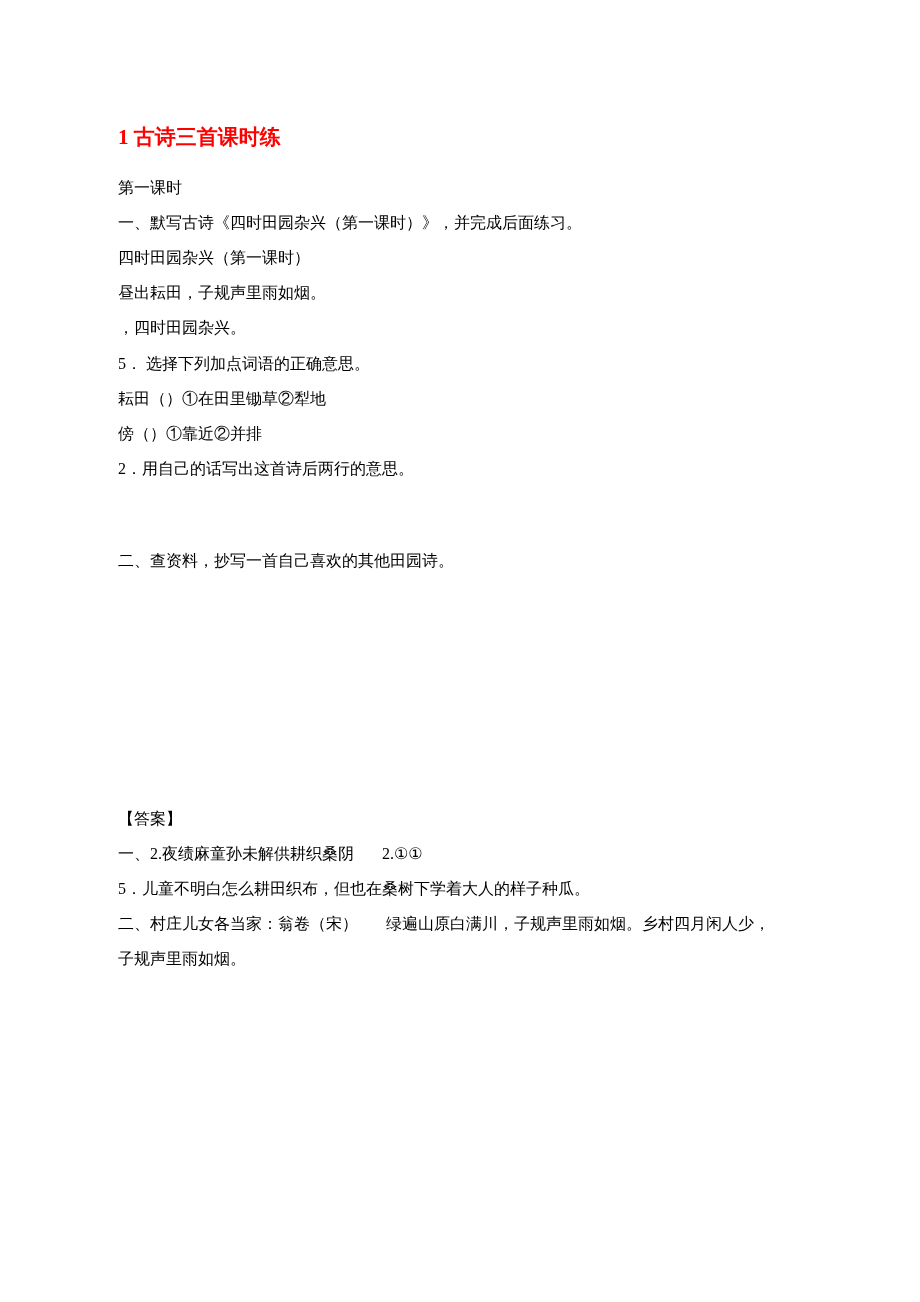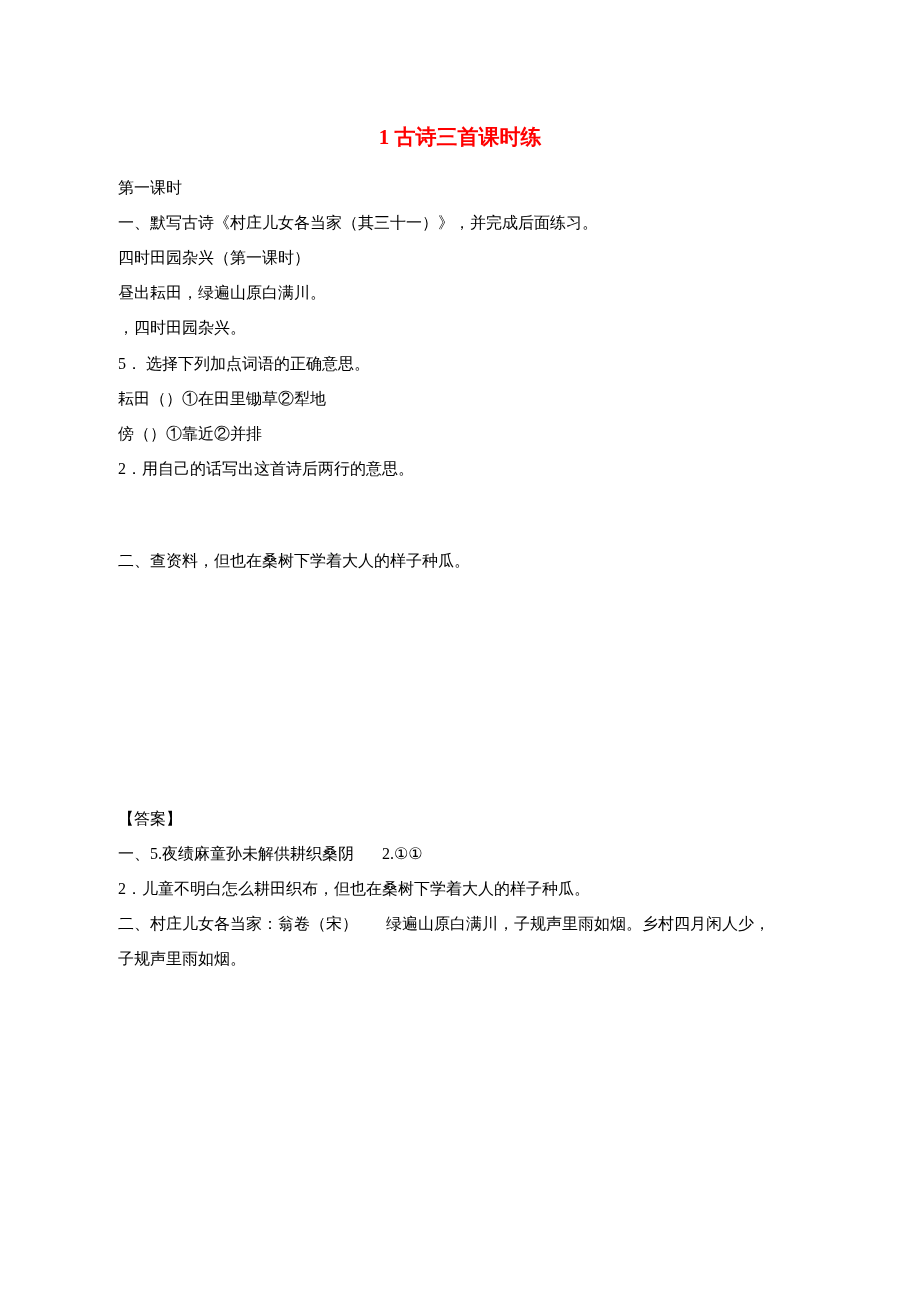--- a/index.html
+++ b/index.html
@@ -13,21 +13,20 @@
       margin: 0 auto;
       font-family: "SimSun", "宋体", serif;
       font-size: 16px;
       line-height: 1.7;
       color: #000;
       padding: 120px 118px 0 118px;
     }
     .title {
       color: #ff0000;
       font-weight: bold;
-      text-align: center;
       font-size: 21px;
       margin-bottom: 18px;
     }
     .content-line {
       margin-bottom: 2px;
       margin-top: 8px;
     }
     .gap1 {
       height: 55px;
     }
@@ -39,36 +38,36 @@
       width: 28px;
     }
   </style>
 </head>
 <body>
 
 <div class="title">1 古诗三首课时练</div>
 
 <div class="content-line">第一课时</div>
 
-<div class="content-line">一、默写古诗《村庄儿女各当家（其三十一）》，并完成后面练习。</div>
+<div class="content-line">一、默写古诗《四时田园杂兴（第一课时）》，并完成后面练习。</div>
 <div class="content-line">四时田园杂兴（第一课时）</div>
-<div class="content-line">昼出耘田，绿遍山原白满川。</div>
+<div class="content-line">昼出耘田，子规声里雨如烟。</div>
 <div class="content-line">，四时田园杂兴。</div>
 <div class="content-line">5．  选择下列加点词语的正确意思。</div>
 <div class="content-line">耘田（）①在田里锄草②犁地</div>
 <div class="content-line">傍（）①靠近②并排</div>
 <div class="content-line">2．用自己的话写出这首诗后两行的意思。</div>
 
 <div class="gap1"></div>
 
-<div class="content-line">二、查资料，但也在桑树下学着大人的样子种瓜。</div>
+<div class="content-line">二、查资料，抄写一首自己喜欢的其他田园诗。</div>
 
 <div class="gap2"></div>
 
 <div class="content-line">【答案】</div>
 <div class="content-line">
-  <span>一、5.夜绩麻童孙未解供耕织桑阴</span><span class="answer-space"></span><span>2.①①</span>
+  <span>一、2.夜绩麻童孙未解供耕织桑阴</span><span class="answer-space"></span><span>2.①①</span>
 </div>
-<div class="content-line">2．儿童不明白怎么耕田织布，但也在桑树下学着大人的样子种瓜。</div>
+<div class="content-line">5．儿童不明白怎么耕田织布，但也在桑树下学着大人的样子种瓜。</div>
 <div class="content-line">
   <span>二、村庄儿女各当家：翁卷（宋）</span><span class="answer-space"></span><span>绿遍山原白满川，子规声里雨如烟。乡村四月闲人少，</span>
 </div>
 <div class="content-line">子规声里雨如烟。</div>
 
 </body></html>

